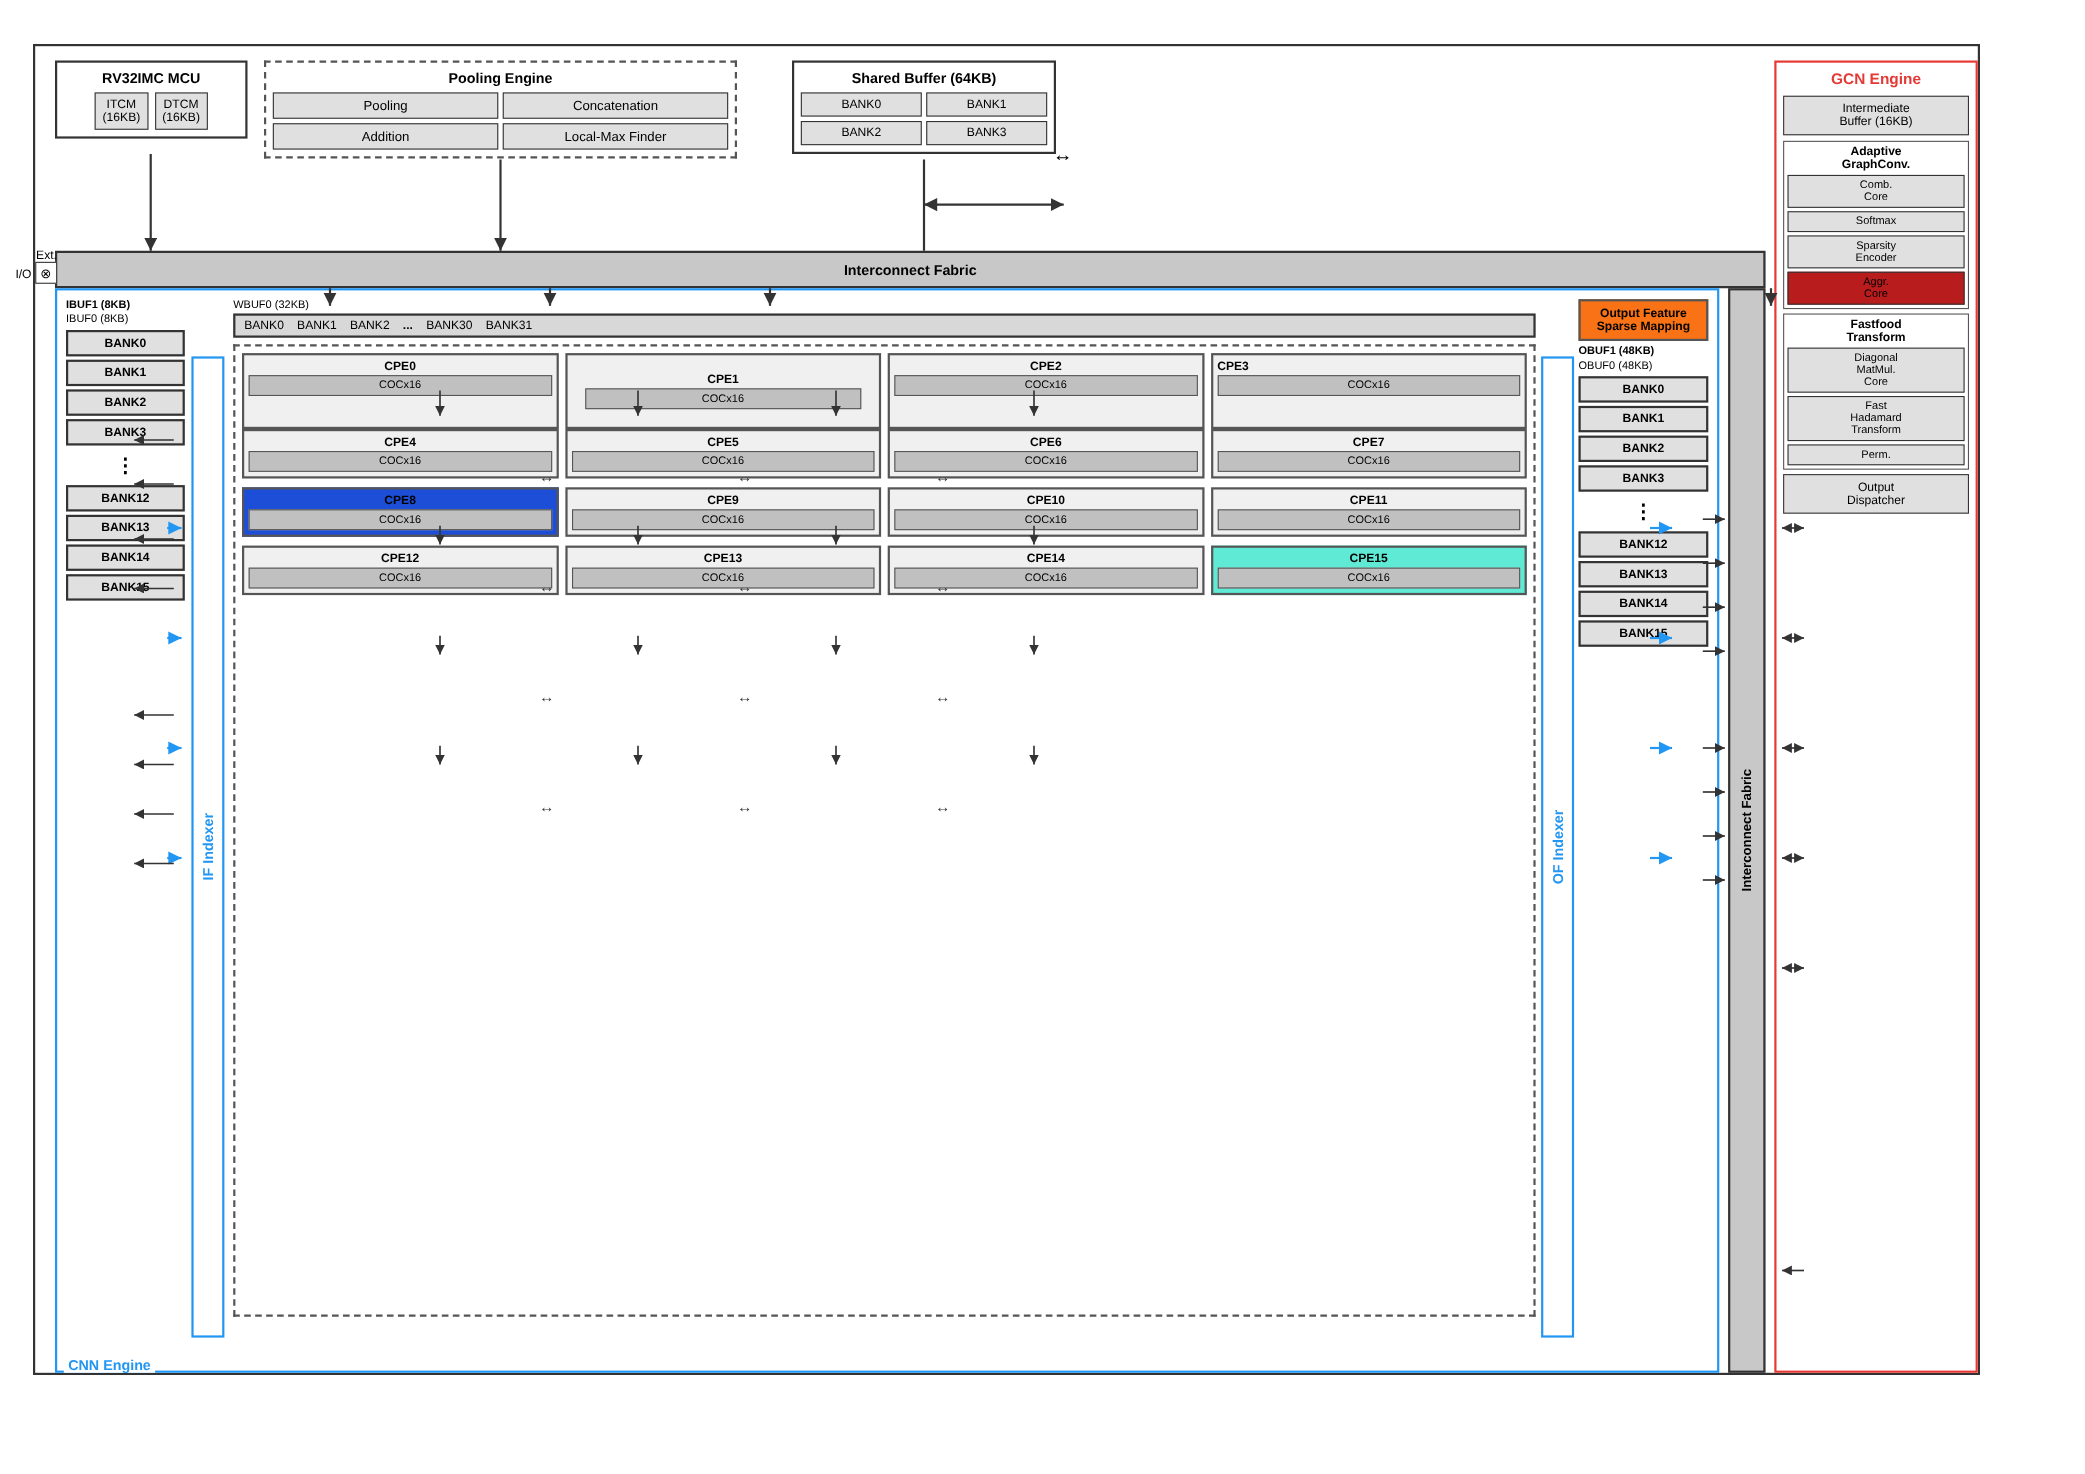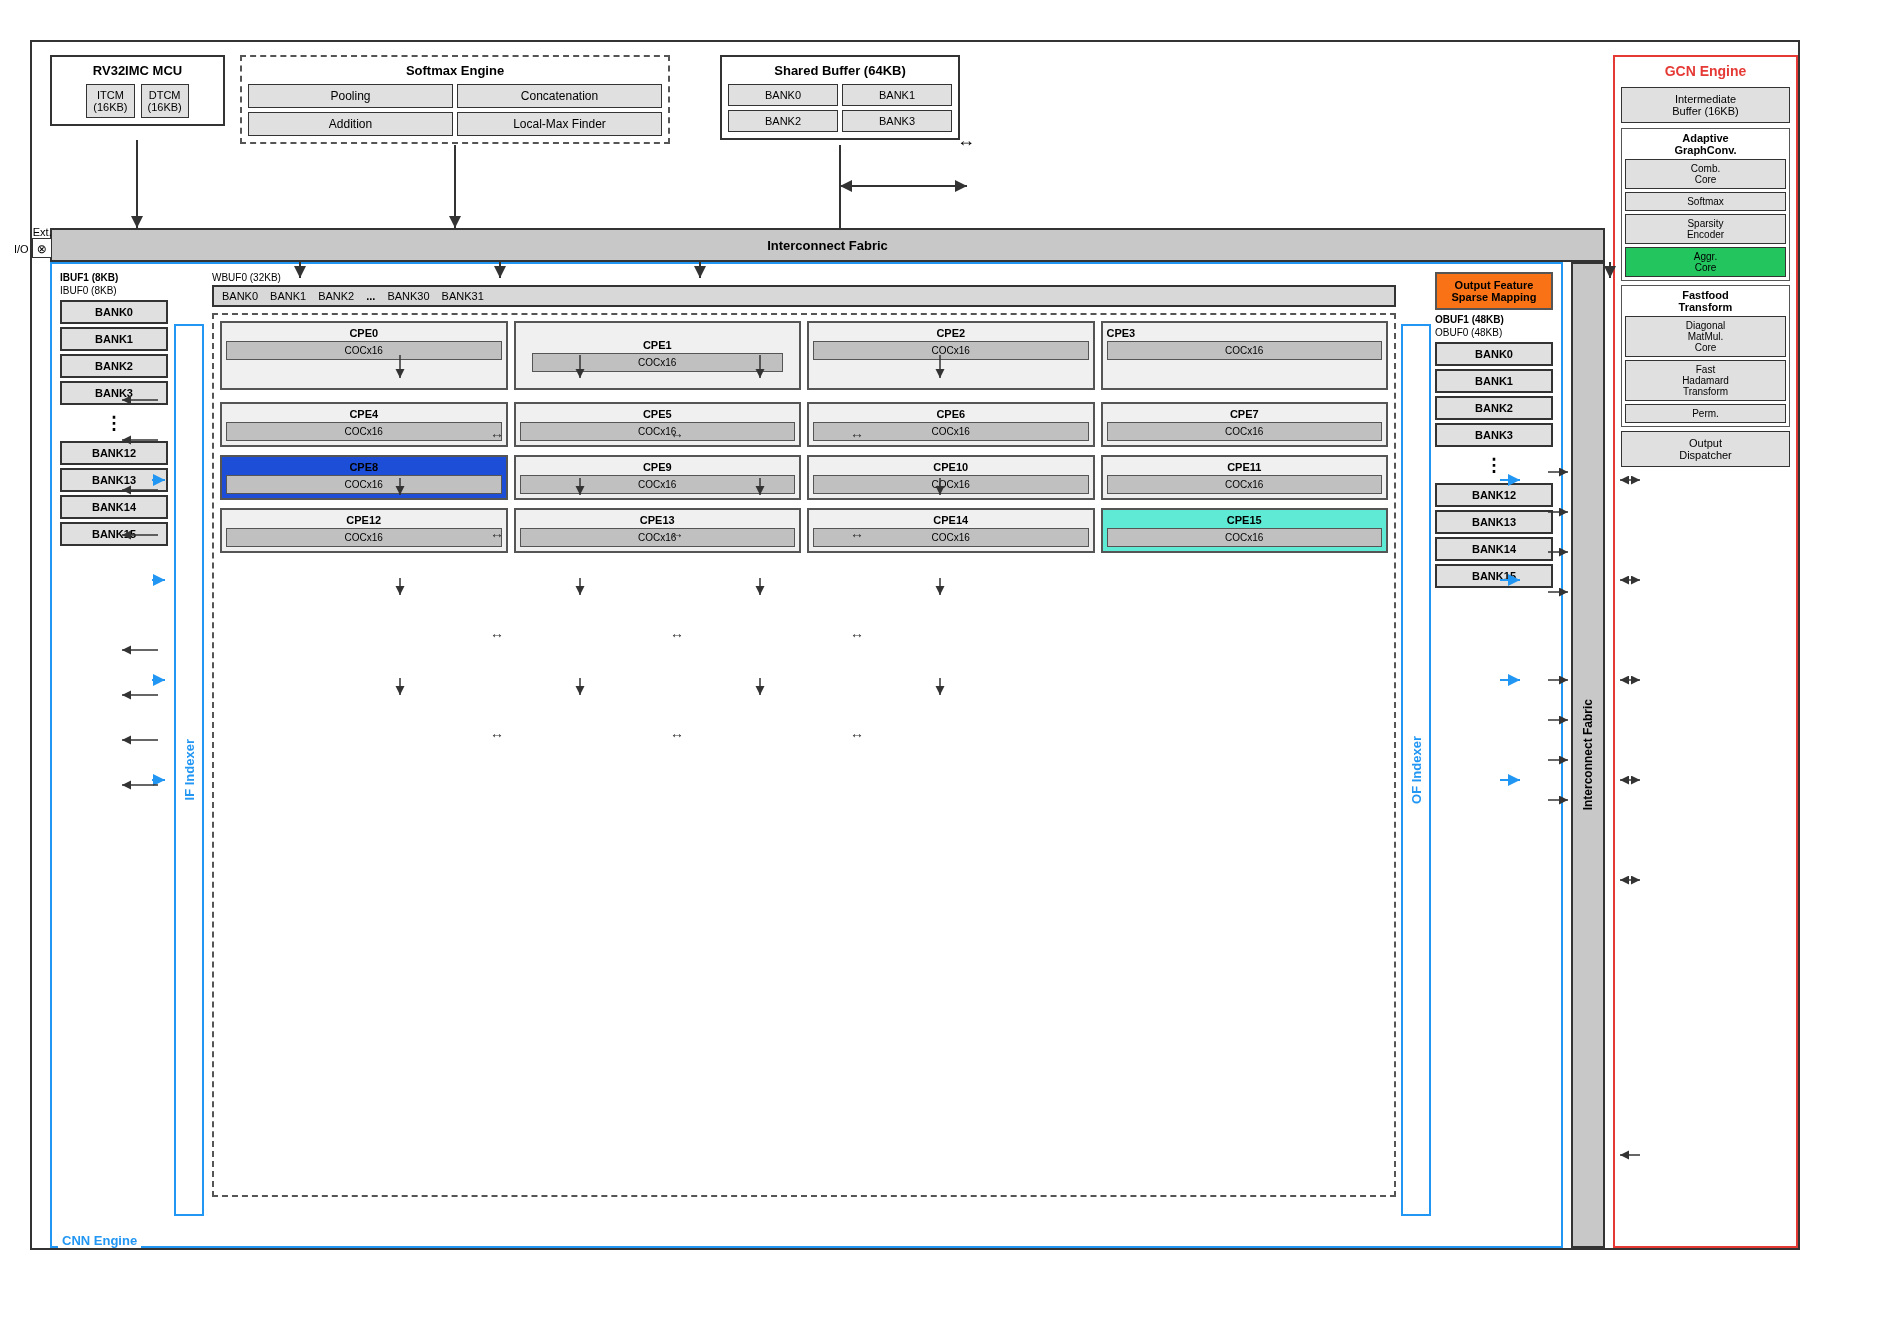--- a/index.html
+++ b/index.html
@@ -29,21 +29,21 @@
 
   <div style="position:absolute; top:55px; left:50px; width:175px; border:2px solid #333; padding:6px; background:white;">
     <div style="font-weight:bold; font-size:13px; text-align:center; margin-bottom:6px;">RV32IMC MCU</div>
     <div style="display:flex; gap:6px; justify-content:center;">
       <div style="border:1px solid #333; padding:4px 6px; background:#e0e0e0; text-align:center; font-size:11px;">ITCM<br>(16KB)</div>
       <div style="border:1px solid #333; padding:4px 6px; background:#e0e0e0; text-align:center; font-size:11px;">DTCM<br>(16KB)</div>
     </div>
   </div>
 
   <div style="position:absolute; top:55px; left:240px; width:430px; border:2px dashed #555; padding:6px; background:white;">
-    <div style="font-weight:bold; font-size:13px; text-align:center; margin-bottom:6px;">Softmax Engine</div>
+    <div style="font-weight:bold; font-size:13px; text-align:center; margin-bottom:6px;">Pooling Engine</div>
     <div style="display:grid; grid-template-columns:1fr 1fr; gap:4px;">
       <div style="border:1px solid #333; padding:4px; background:#e0e0e0; text-align:center; font-size:12px;">Pooling</div>
       <div style="border:1px solid #333; padding:4px; background:#e0e0e0; text-align:center; font-size:12px;">Concatenation</div>
       <div style="border:1px solid #333; padding:4px; background:#e0e0e0; text-align:center; font-size:12px;">Addition</div>
       <div style="border:1px solid #333; padding:4px; background:#e0e0e0; text-align:center; font-size:12px;">Local-Max Finder</div>
     </div>
   </div>
 
   <div style="position:absolute; top:55px; left:720px; width:240px; border:2px solid #333; padding:6px; background:white;">
     <div style="font-weight:bold; font-size:13px; text-align:center; margin-bottom:6px;">Shared Buffer (64KB)</div>
@@ -60,21 +60,21 @@
   <div style="position:absolute; top:55px; right:12px; width:185px; bottom:12px; border:2px solid #e53935; background:white; padding:6px;">
     <div style="font-weight:bold; color:#e53935; font-size:14px; text-align:center; margin-bottom:8px;">GCN Engine</div>
 
     <div style="border:1px solid #333; padding:5px; background:#e0e0e0; text-align:center; font-size:11px; margin-bottom:5px;">Intermediate<br>Buffer (16KB)</div>
 
     <div style="border:1px solid #555; margin-bottom:4px; padding:3px;">
       <div style="text-align:center; font-size:11px; font-weight:bold; margin-bottom:3px;">Adaptive<br>GraphConv.</div>
       <div style="border:1px solid #333; padding:3px; background:#e0e0e0; text-align:center; font-size:10px; margin-bottom:3px;">Comb.<br>Core</div>
       <div style="border:1px solid #333; padding:3px; background:#e0e0e0; text-align:center; font-size:10px; margin-bottom:3px;">Softmax</div>
       <div style="border:1px solid #333; padding:3px; background:#e0e0e0; text-align:center; font-size:10px; margin-bottom:3px;">Sparsity<br>Encoder</div>
-      <div style="border:1px solid #333; padding:3px; background:#22c55e; text-align:center; font-size:10px;">Aggr.<br>Core</div>
+      <div style="border:1px solid #333; padding:3px; background:#b91c1c; text-align:center; font-size:10px;">Aggr.<br>Core</div>
     </div>
 
     <div style="border:1px solid #555; margin-bottom:4px; padding:3px;">
       <div style="text-align:center; font-size:11px; font-weight:bold; margin-bottom:3px;">Fastfood<br>Transform</div>
       <div style="border:1px solid #333; padding:3px; background:#e0e0e0; text-align:center; font-size:10px; margin-bottom:3px;">Diagonal<br>MatMul.<br>Core</div>
       <div style="border:1px solid #333; padding:3px; background:#e0e0e0; text-align:center; font-size:10px; margin-bottom:3px;">Fast<br>Hadamard<br>Transform</div>
       <div style="border:1px solid #333; padding:3px; background:#e0e0e0; text-align:center; font-size:10px;">Perm.</div>
     </div>
 
     <div style="border:1px solid #333; padding:5px; background:#e0e0e0; text-align:center; font-size:11px; margin-top:4px;">Output<br>Dispatcher</div>
@@ -122,21 +122,21 @@
         <span>BANK0</span>
         <span>BANK1</span>
         <span>BANK2</span>
         <span style="font-weight:bold;">...</span>
         <span>BANK30</span>
         <span>BANK31</span>
       </div>
 
       <div style="border:2px dashed #555; padding:6px; height:calc(100% - 60px);">
 
-        <div style="display:grid; grid-template-columns:1fr 1fr 1fr 1fr; gap:6px; margin-bottom:12px;border-radius:12px;">
+        <div style="display:grid; grid-template-columns:1fr 1fr 1fr 1fr; gap:6px; margin-bottom:0;border-radius:12px;">
           <div style="border:2px solid #555; padding:4px; background:#f0f0f0;">
             <div style="font-weight:bold; font-size:11px; text-align:center;">CPE0</div>
             <div style="border:1px solid #555; padding:3px; background:#c0c0c0; text-align:center; font-size:10px; margin-top:2px;">COCx16</div>
           </div>
           <div style="border:2px solid #555; padding:16px; background:#f0f0f0;">
             <div style="font-weight:bold; font-size:11px; text-align:center;">CPE1</div>
             <div style="border:1px solid #555; padding:3px; background:#c0c0c0; text-align:center; font-size:10px; margin-top:2px;">COCx16</div>
           </div>
           <div style="border:2px solid #555; padding:4px; background:#f0f0f0;">
             <div style="font-weight:bold; font-size:11px; text-align:center;">CPE2</div>

